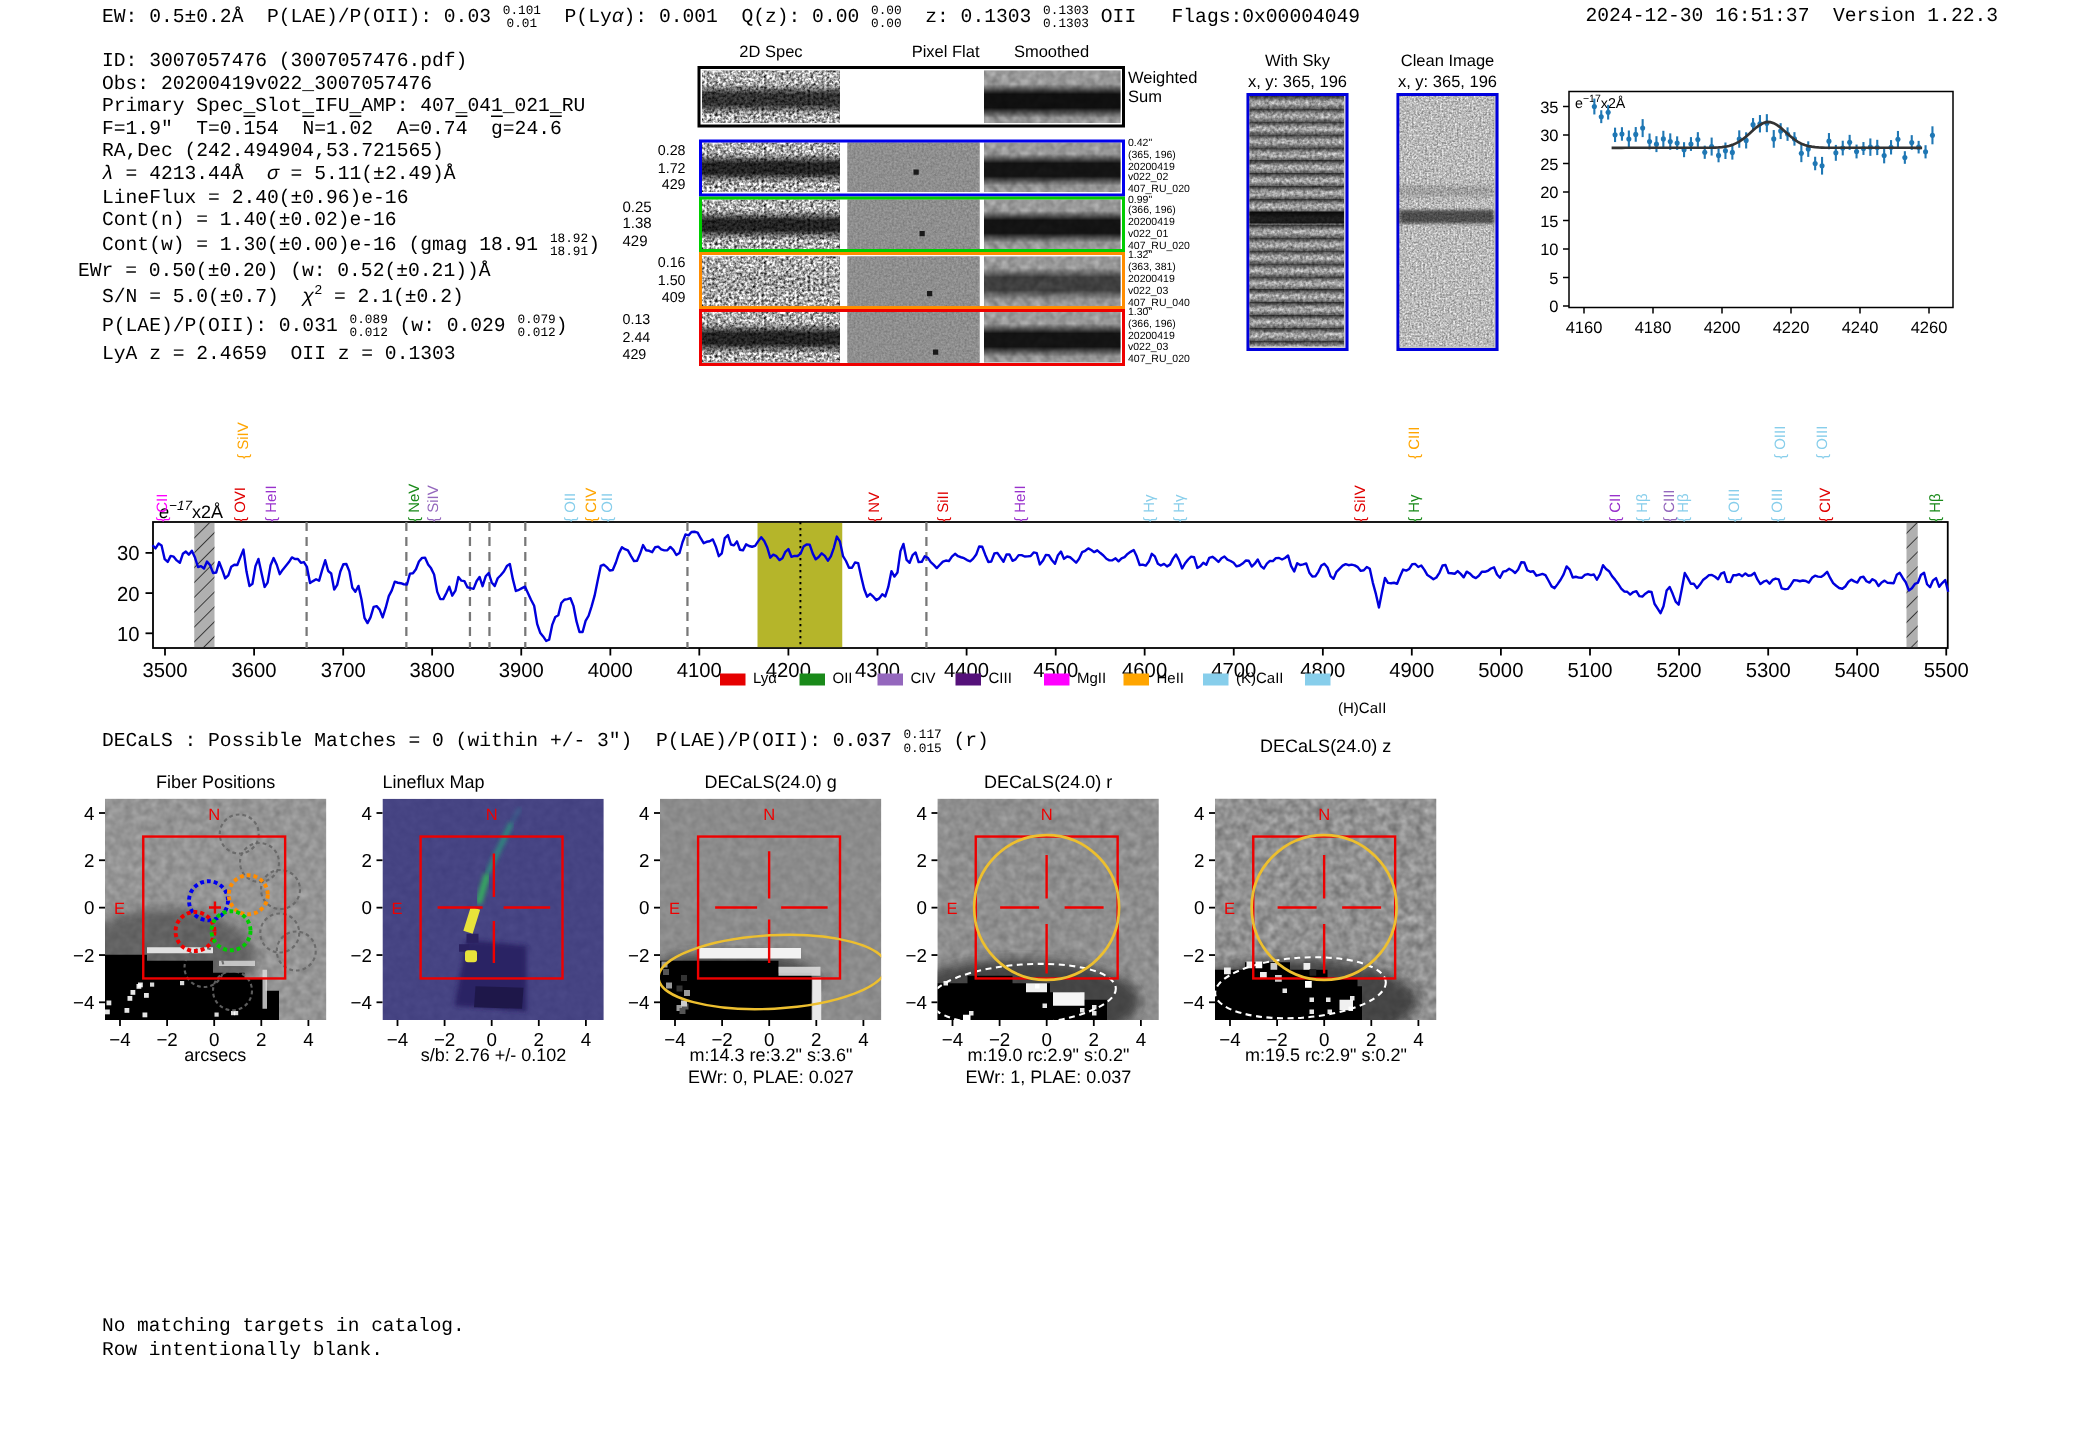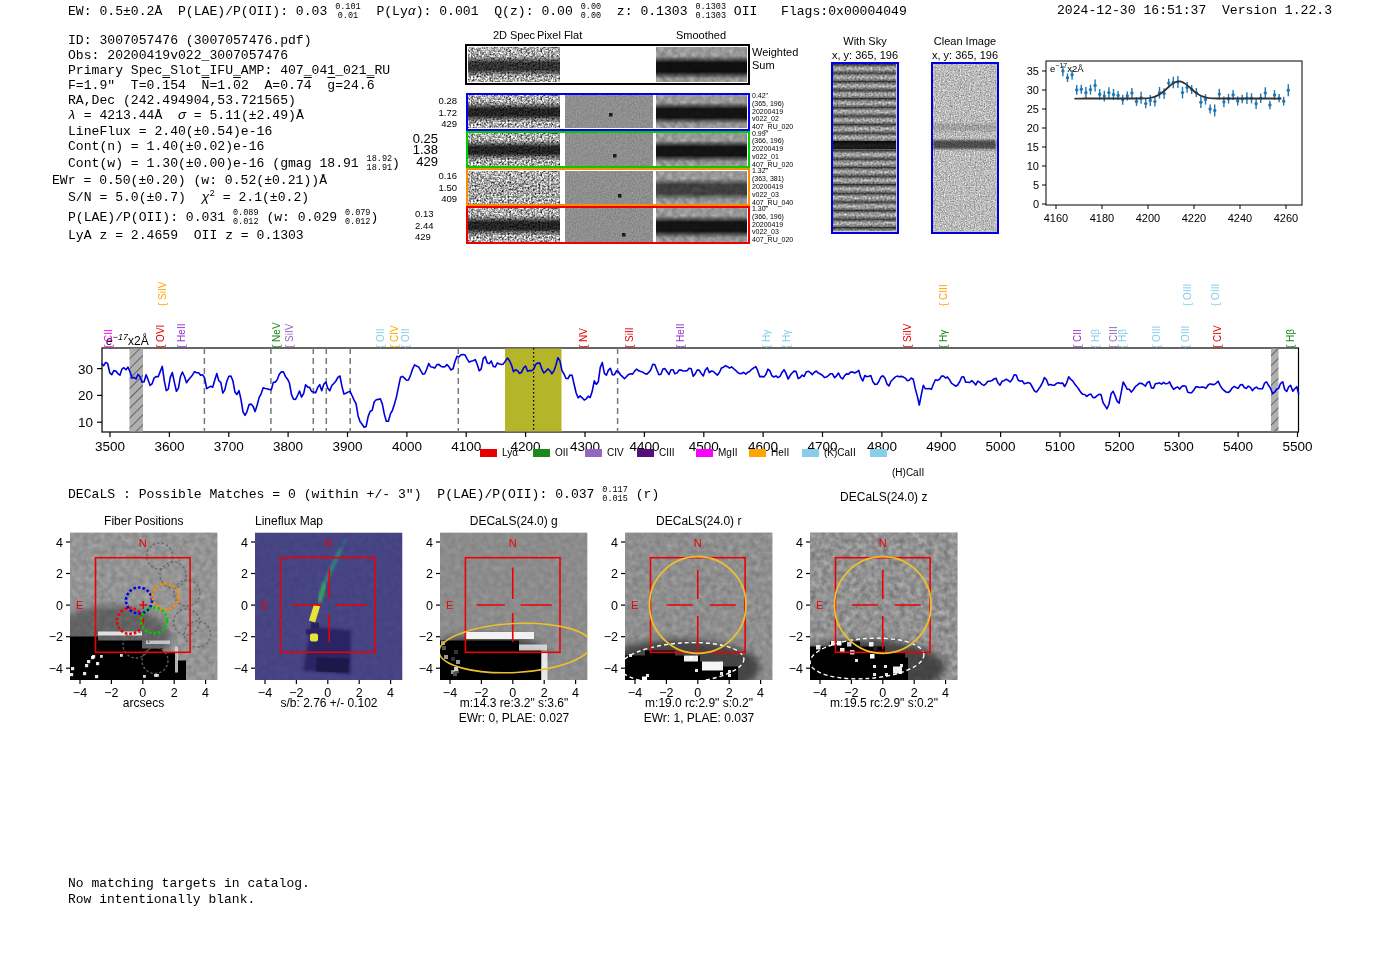--- a/index.html
+++ b/index.html
@@ -14,21 +14,21 @@
  white-space:pre;transform:rotate(-90deg);transform-origin:left bottom;line-height:10px;height:10px}
 </style></head><body>
 <div class="abs mono" style="left:68px;top:3px">EW: 0.5±0.2Å  P(LAE)/P(OII): 0.03 <span class="frac"><span>0.101</span><span>0.01</span></span>  P(Ly<i>α</i>): 0.001  Q(z): 0.00 <span class="frac"><span>0.00</span><span>0.00</span></span>  z: 0.1303 <span class="frac"><span>0.1303</span><span>0.1303</span></span> OII   Flags:0x00004049</div>
 <div class="abs mono" style="left:1057px;top:3px">2024-12-30 16:51:37  Version 1.22.3</div>
 <div class="abs mono" style="left:68px;top:33px">ID: 3007057476 (3007057476.pdf)</div>
 <div class="abs mono" style="left:68px;top:48px">Obs: 20200419v022_3007057476</div>
 <div class="abs mono" style="left:68px;top:63px">Primary Spec_Slot_IFU_AMP: 407_041_021_RU</div>
 <div class="abs mono" style="left:68px;top:78px">F=1.9"  T=0.<span class="ov">1</span>54  <span class="ov">N</span>=1.<span class="ov">0</span>2  A=0.7<span class="ov">4</span>  <span class="ov">g</span>=24.<span class="ov">6</span></div>
 <div class="abs mono" style="left:68px;top:93px">RA,Dec (242.494904,53.721565)</div>
 <div class="abs mono" style="left:68px;top:108px"><i>λ</i> = 4213.44Å  <i>σ</i> = 5.11(±2.49)Å</div>
-<div class="abs mono" style="left:68px;top:124px">LineFlux = 2.40(±0.54)e-16</div>
+<div class="abs mono" style="left:68px;top:124px">LineFlux = 2.40(±0.96)e-16</div>
 <div class="abs mono" style="left:68px;top:139px">Cont(n) = 1.40(±0.02)e-16</div>
 <div class="abs mono" style="left:68px;top:155px">Cont(w) = 1.30(±0.00)e-16 (gmag 18.91 <span class="frac"><span>18.92</span><span>18.91</span></span>)</div>
 <div class="abs mono" style="left:52px;top:173px">EWr = 0.50(±0.20) (w: 0.52(±0.21))Å</div>
 <div class="abs mono" style="left:68px;top:189px">S/N = 5.0(±0.7)  <i>χ</i><sup style="font-size:9px">2</sup> = 2.1(±0.2)</div>
 <div class="abs mono" style="left:68px;top:209px">P(LAE)/P(OII): 0.031 <span class="frac"><span>0.089</span><span>0.012</span></span> (w: 0.029 <span class="frac"><span>0.079</span><span>0.012</span></span>)</div>
 <div class="abs mono" style="left:68px;top:228px">LyA z = 2.4659  OII z = 0.1303</div>
 <svg class="abs" width="0" height="0">
     <defs>
 <filter id="nzhi" x="0" y="0" width="100%" height="100%" color-interpolation-filters="sRGB">
  <feTurbulence type="fractalNoise" baseFrequency="0.55" numOctaves="2" seed="11"></feTurbulence>
@@ -82,21 +82,21 @@
 </filter>
 <filter id="blur1">
         <feGaussianBlur stdDeviation="1.5"></feGaussianBlur>
       </filter>
 <filter id="blur2">
         <feGaussianBlur stdDeviation="3.5"></feGaussianBlur>
       </filter>
 </defs>
   </svg>
 <div class="abs sans" style="left:468px;top:29px;width:92px;text-align:center;font-size:11px">2D Spec</div>
-<div class="abs sans" style="left:537px;top:29px;width:88px;text-align:left;font-size:11px">Pixel Flat</div>
+<div class="abs sans" style="left:565px;top:29px;width:88px;text-align:right;font-size:11px">Pixel Flat</div>
 <div class="abs sans" style="left:655px;top:29px;width:92px;text-align:center;font-size:11px">Smoothed</div>
 <div class="abs" style="left:465px;top:44px;width:285px;height:41px;border:2.5px solid #000;background:#fff"></div>
 <div class="abs" style="left:468px;top:47px;width:92px;height:35px;background:#b4b4b4">
     <svg width="92" height="35" style="position:absolute;left:0;top:0">
       <rect width="92" height="35" filter="url(#nzhi)"></rect>
     </svg>
     <div style="position:absolute;left:0;top:0;width:92px;height:35px;background:linear-gradient(180deg, rgba(255,255,255,0.8) 0%, rgba(255,255,255,0.4) 25%, rgba(0,0,0,0.72) 45%, rgba(0,0,0,0.72) 65%, rgba(255,255,255,0.35) 85%, rgba(255,255,255,0.7) 100%);mix-blend-mode:multiply"></div>
   </div>
 <div class="abs" style="left:656px;top:47px;width:91px;height:35px;background:#c8c8c8">
     <svg width="91" height="35" style="position:absolute;left:0;top:0">
@@ -138,21 +138,21 @@
       <rect width="88" height="33.300000000000004" filter="url(#nzflat)"></rect>
       <rect x="48" y="21" width="3.5" height="3.5" fill="#1a1a1a"></rect>
     </svg>
   </div>
 <div class="abs" style="left:656px;top:132.89999999999998px;width:91px;height:33.300000000000004px;background:#c8c8c8">
     <svg width="91" height="33.300000000000004" style="position:absolute;left:0;top:0">
       <rect width="91" height="33.300000000000004" filter="url(#nzcut)" opacity="0.8"></rect>
     </svg>
     <div style="position:absolute;left:0;top:0;width:91px;height:33.300000000000004px;background:linear-gradient(180deg, rgba(255,255,255,0.8) 0%, rgba(230,230,230,0.35) 23%, rgba(0,0,0,0.88) 42%, rgba(0,0,0,0.88) 68%, rgba(210,210,210,0.35) 87%, rgba(255,255,255,0.65) 100%);mix-blend-mode:multiply"></div>
   </div>
-<div class="abs sans" style="left:396px;top:132.7px;width:42px;text-align:right;font-size:13px;line-height:11.5px">0.25<br>1.38<br>429</div>
+<div class="abs sans" style="left:415px;top:132.7px;width:42px;font-size:10px;line-height:11.5px">0.25<br>1.38<br>429</div>
 <div class="abs sans" style="left:752px;top:129.7px;font-size:7px;line-height:7.8px">0.99"<br>(366, 196)<br>20200419<br>v022_01<br>407_RU_020</div>
 <div class="abs" style="left:465.5px;top:168.4px;width:284px;height:37.7px;border:2px solid #ff8c00;z-index:5"></div>
 <div class="abs" style="left:468px;top:170.6px;width:92px;height:33.300000000000004px;background:#b4b4b4">
     <svg width="92" height="33.300000000000004" style="position:absolute;left:0;top:0">
       <rect width="92" height="33.300000000000004" filter="url(#nzhi)"></rect>
     </svg>
     <div style="position:absolute;left:0;top:0;width:92px;height:33.300000000000004px;background:linear-gradient(180deg, rgba(255,255,255,0.8) 0%, rgba(255,255,255,0.4) 22%, rgba(0,0,0,0.25) 42%, rgba(0,0,0,0.25) 62%, rgba(255,255,255,0.35) 82%, rgba(255,255,255,0.7) 100%);mix-blend-mode:multiply"></div>
   </div>
 <div class="abs" style="left:565px;top:170.6px;width:88px;height:33.300000000000004px;background:#8f8f8f">
     <svg width="88" height="33.300000000000004" style="position:absolute;left:0;top:0">

